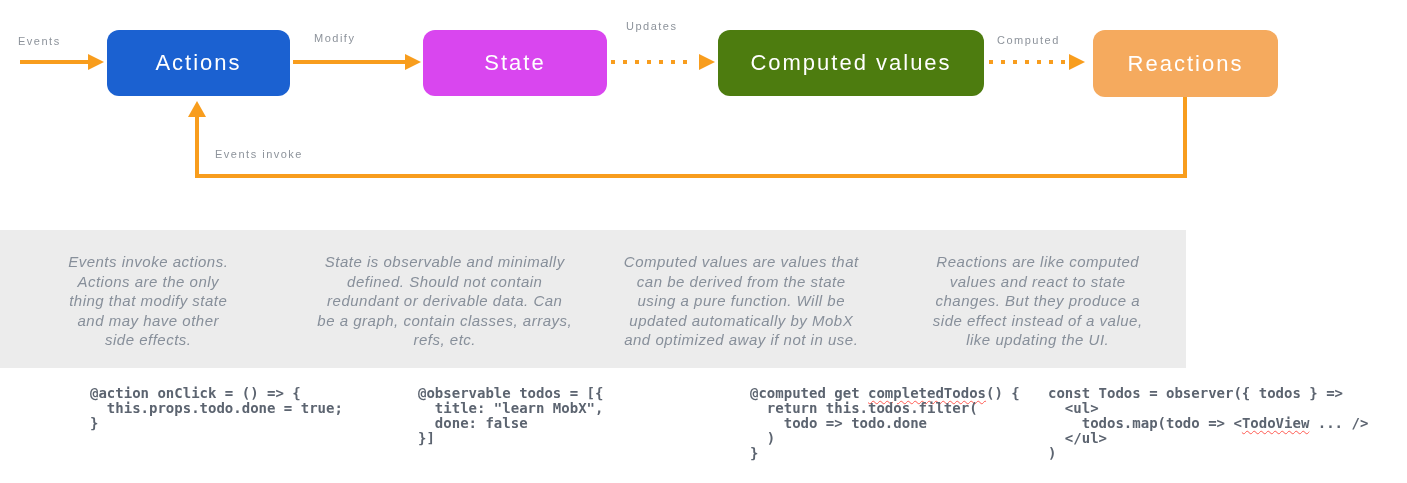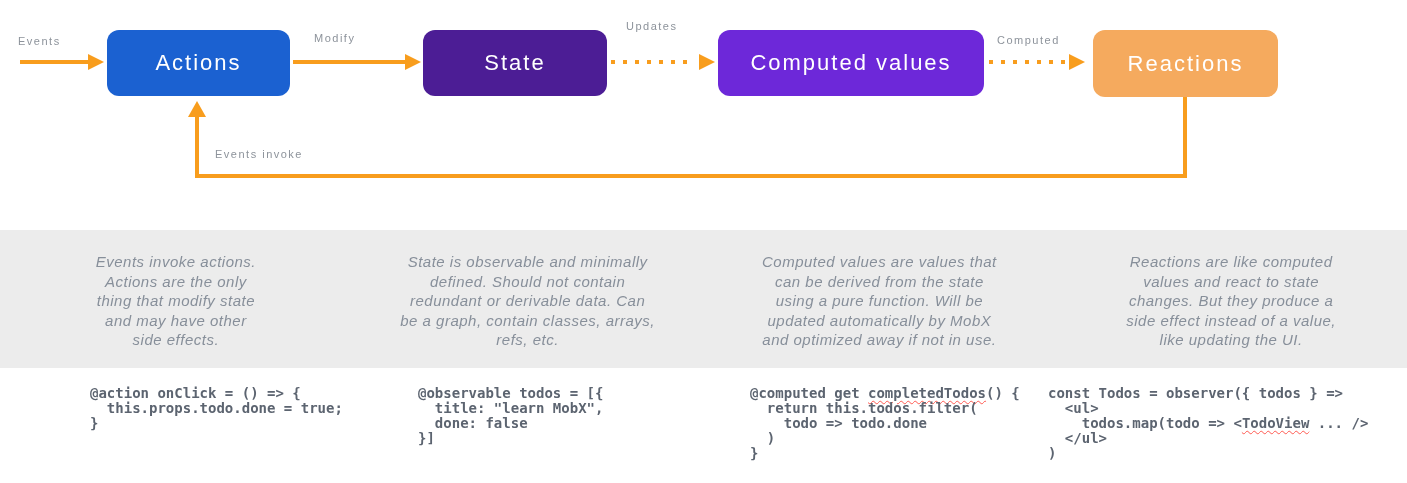--- a/index.html
+++ b/index.html
@@ -46,21 +46,21 @@
   }
   .arrow-head-up {
     position: absolute; width: 0; height: 0;
     border-left: 9px solid transparent;
     border-right: 9px solid transparent;
     border-bottom: 16px solid #f89d1d;
   }
 
   
   .desc-band {
-    position: absolute; left: 0; top: 230px; width: 1407px; height: 138px;
+    position: absolute; left: 0; top: 230px; width: 1186px; height: 138px;
     background: #ececec;
     display: flex; flex-direction: row;
   }
   .desc-col {
     width: 25%;
     padding-top: 22px;
     text-align: center;
     font-style: italic;
     font-size: 15px;
     line-height: 19.5px;
@@ -126,24 +126,24 @@
   <div>
     <div class="arrow-line" style="left:1183px; top:97px; width:4px; height:81px;"></div>
     <div class="arrow-line" style="left:195px; top:174px; width:992px;"></div>
     <div class="arrow-line" style="left:195px; top:117px; width:4px; height:61px;"></div>
     <div class="arrow-head-up" style="left:188px; top:101px;"></div>
   </div>
 
   <div class="node node-actions" style="background-color: rgb(27, 97, 209);">
     <span>Actions</span>
   </div>
-  <div class="node node-state" style="background-color: #4c1d95;">
+  <div class="node node-state" style="background-color: #d946ef;">
     <span>State</span>
   </div>
-  <div class="node node-computed" style="background-color: #6d28d9; align-items: center;">
+  <div class="node node-computed" style="background-color: #4d7c0f; align-items: center;">
     <span>Computed values</span>
   </div>
   <div class="node node-reactions" style="background-color: rgb(245, 170, 94);">
     <span>Reactions</span>
   </div>
 
 </div>
 
 <div class="desc-band">
   <div class="desc-col">Events invoke actions.

